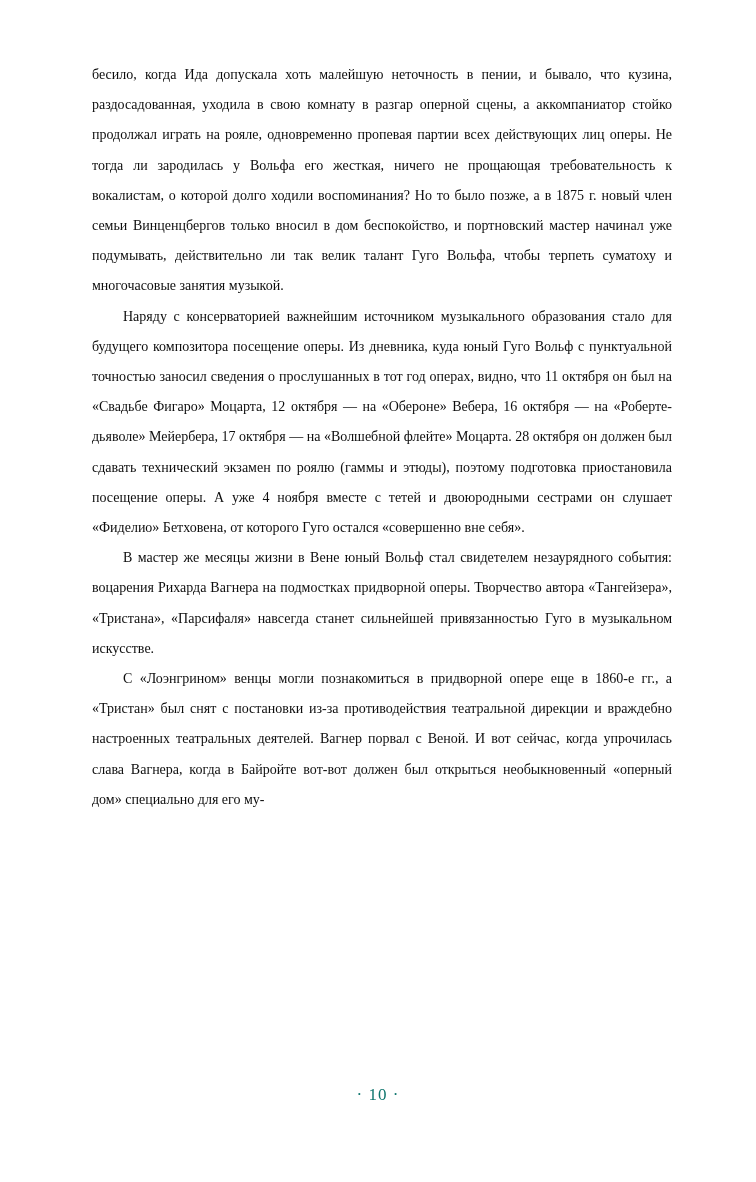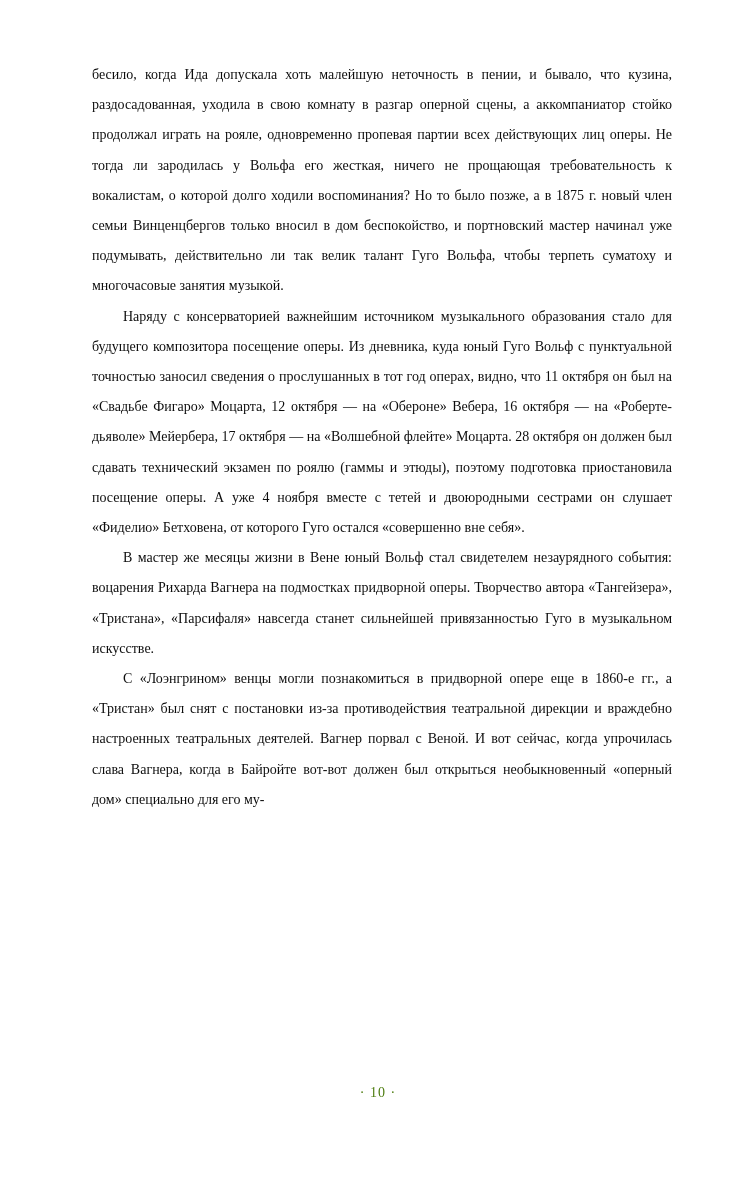--- a/index.html
+++ b/index.html
@@ -35,22 +35,22 @@
   .para.indent {
     text-indent: 31px;
   }
   .page-number {
     position: absolute;
     left: 0;
     right: 0;
     top: 1085px;
     text-align: center;
     font-family: "Liberation Serif", "DejaVu Serif", serif;
-    font-size: 14px;
-    color: #4d7c0f;
+    font-size: 17px;
+    color: #0f766e;
     letter-spacing: 1px;
   }
 </style>
 </head>
 <body>
 
 <div class="page">
 
   <div class="text-column">
     <p class="para">бесило, когда Ида допускала хоть малейшую неточность в пении, и бывало, что кузина, раздосадованная, уходила в свою комнату в разгар оперной сцены, а аккомпаниатор стойко продолжал играть на рояле, одновременно пропевая партии всех действующих лиц оперы. Не тогда ли зародилась у Вольфа его жесткая, ничего не прощающая требовательность к вокалистам, о которой долго ходили воспоминания? Но то было позже, а в 1875 г. новый член семьи Винценцбергов только вносил в дом беспокойство, и портновский мастер начинал уже подумывать, действительно ли так велик талант Гуго Вольфа, чтобы терпеть суматоху и многочасовые занятия музыкой.</p>

